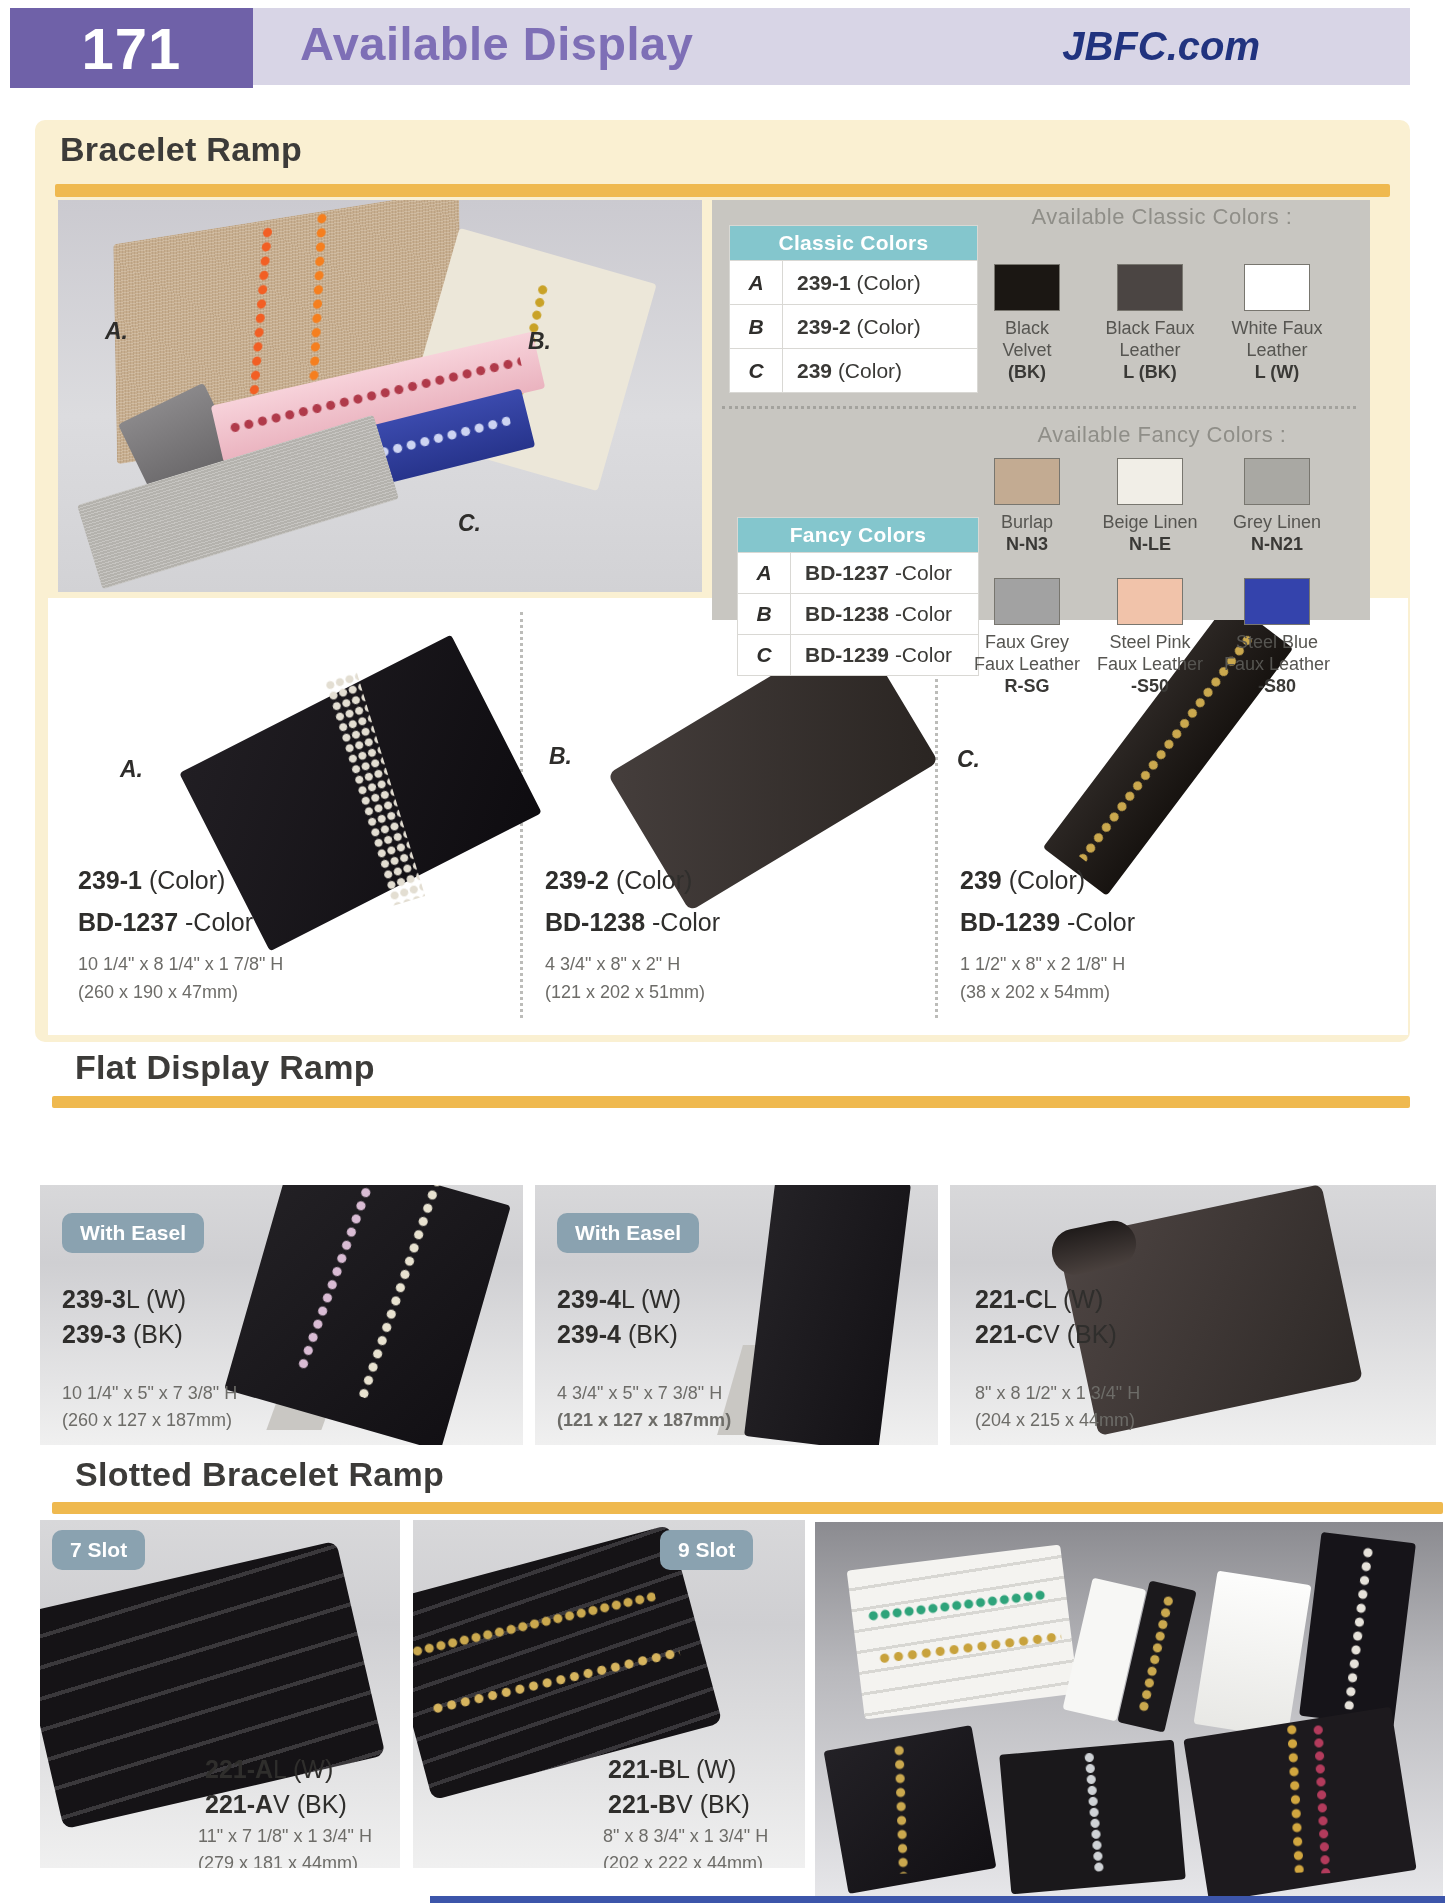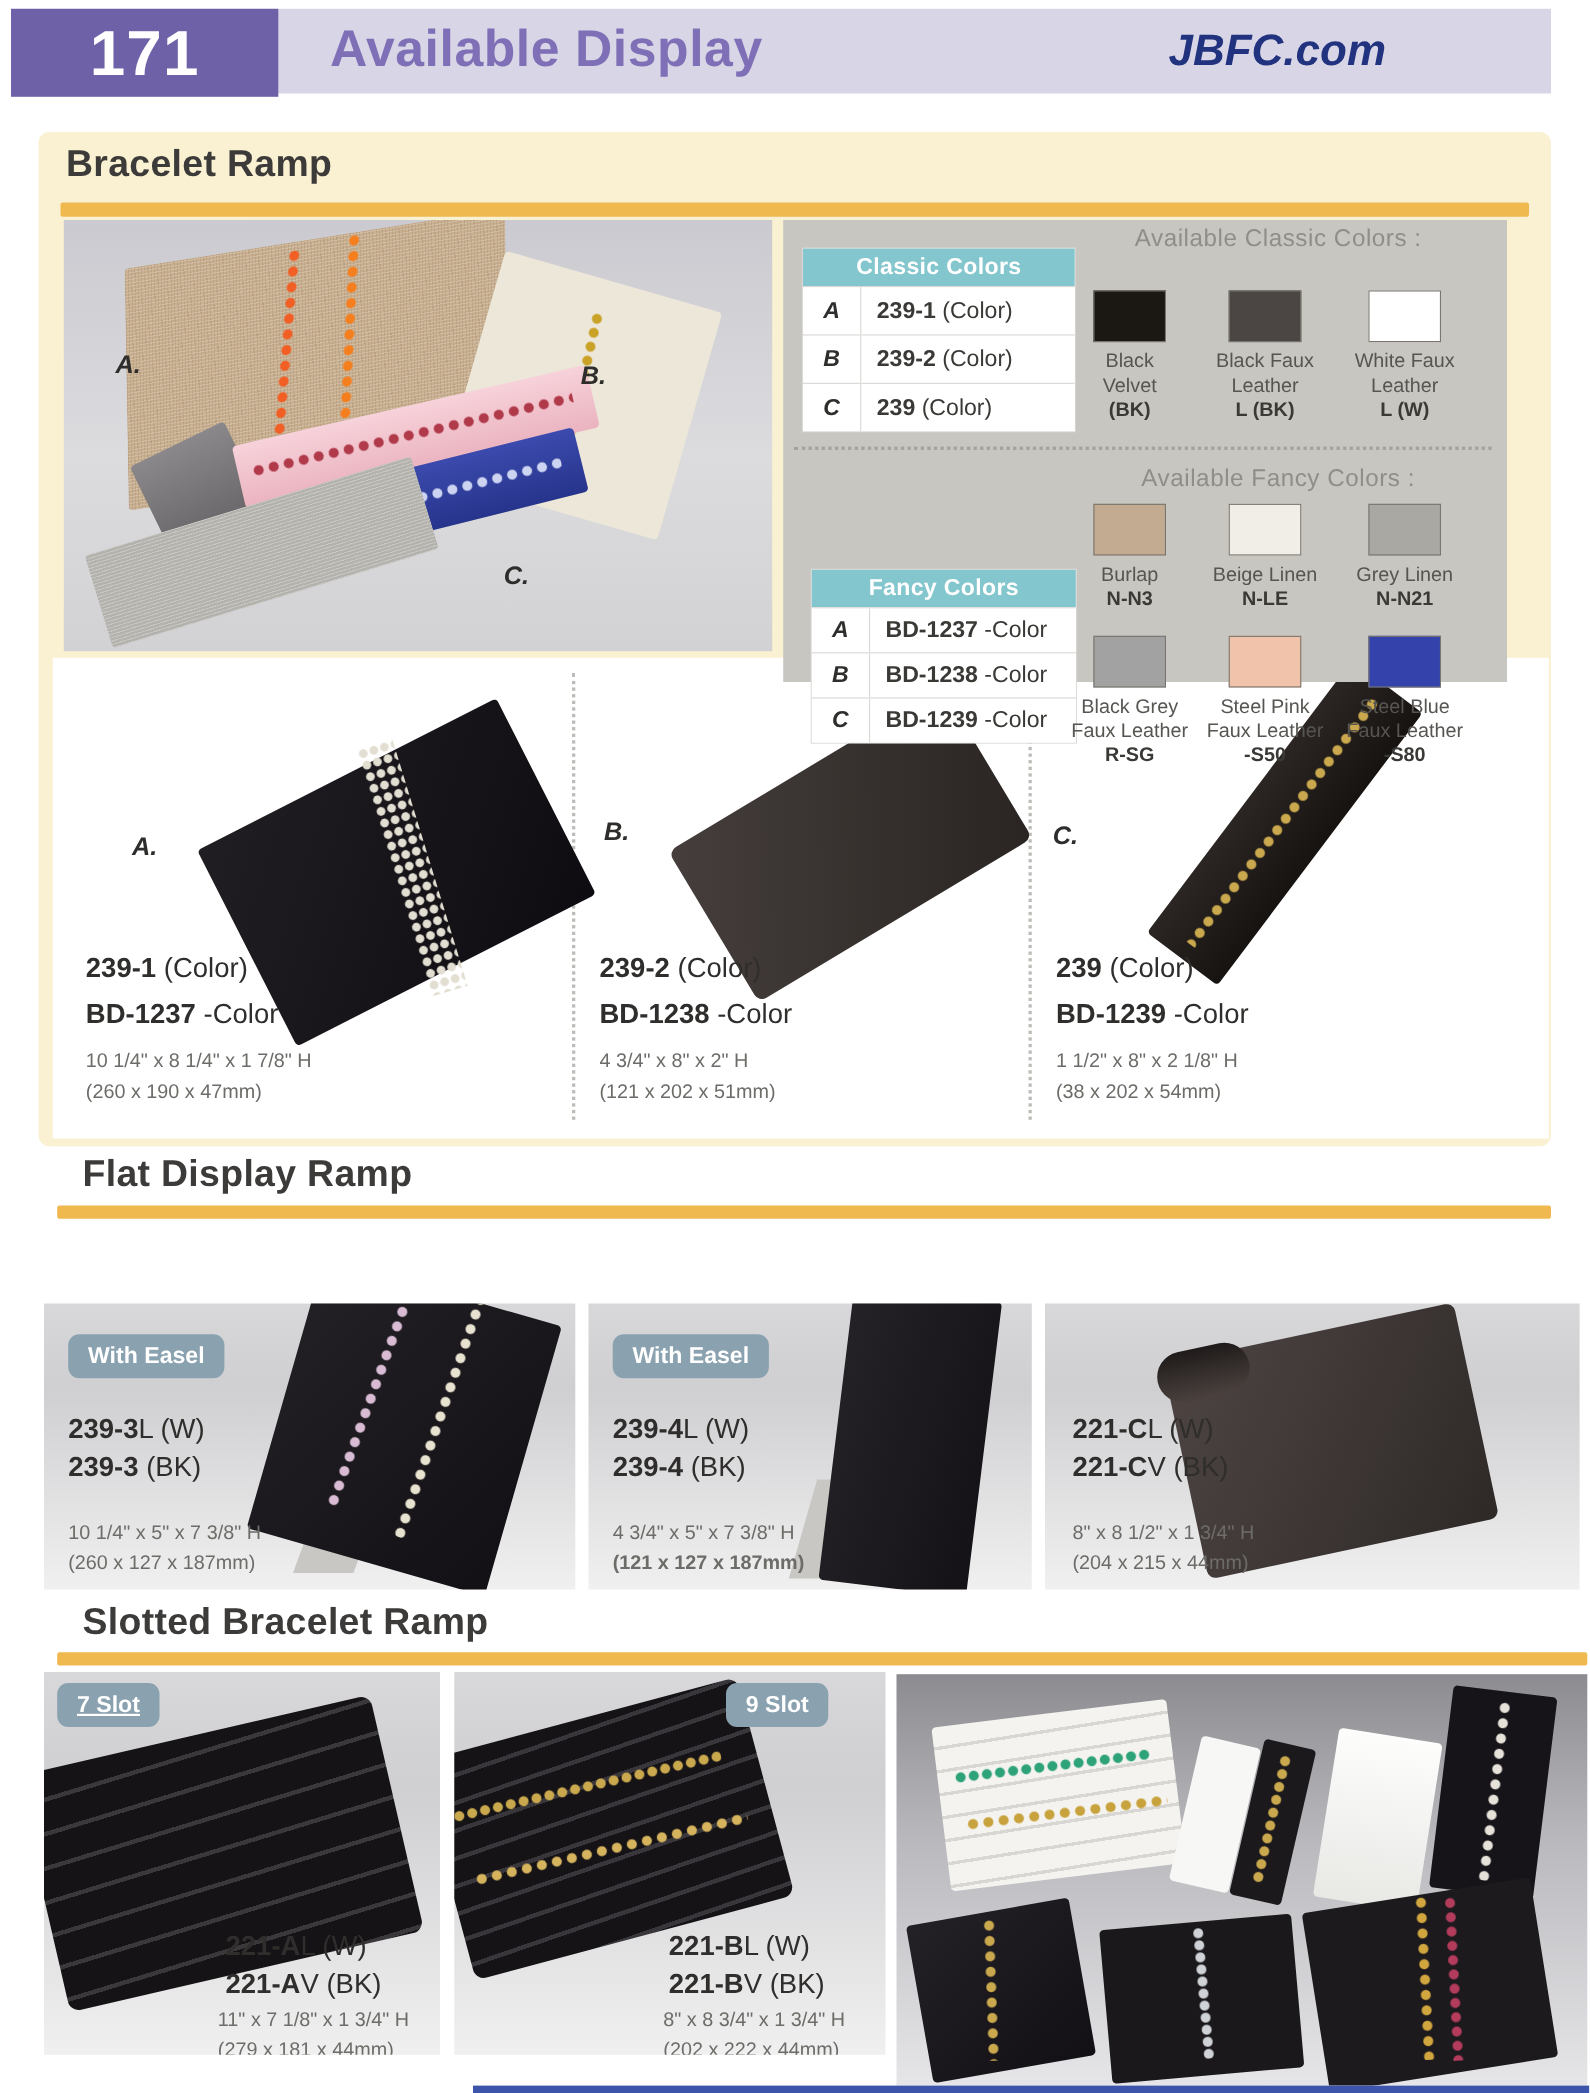--- a/index.html
+++ b/index.html
@@ -197,21 +197,21 @@
           <div class="tbl-val"><span class="b">BD-1238</span><span> -Color</span></div>
         </div>
         <div class="tbl-row" style="height:40px;">
           <div class="tbl-key">C</div>
           <div class="tbl-val"><span class="b">BD-1239</span><span> -Color</span></div>
         </div>
       </div>
 
       <div class="swatch" style="left:249px;top:378px;">
         <div class="sw-box" style="background: rgb(162, 162, 162);"></div>
-        <div class="sw-name">Black Grey</div>
+        <div class="sw-name">Faux Grey</div>
         <div class="sw-name">Faux Leather</div>
         <div class="sw-code">R-SG</div>
       </div>
       <div class="swatch" style="left:372px;top:378px;">
         <div class="sw-box" style="background: rgb(241, 195, 170);"></div>
         <div class="sw-name">Steel Pink</div>
         <div class="sw-name">Faux Leather</div>
         <div class="sw-code">-S50</div>
       </div>
       <div class="swatch" style="left:499px;top:378px;">
@@ -257,21 +257,21 @@
     <div class="codeline" style="left:25px;top:135px;"><span class="b">221-C</span><span>V (BK)</span></div>
     <div class="dims" style="left:25px;top:198px;">8" x 8 1/2" x 1 3/4" H</div>
     <div class="dims" style="left:25px;top:225px;">(204 x 215 x 44mm)</div>
   </div>
 
   <div class="h2 abs" style="left:75px;top:1455px;">Slotted Bracelet Ramp</div>
   <div class="goldbar abs" style="left:52px;top:1502px;width:1391px;height:12px;"></div>
 
   <div class="photo-light abs" style="left:40px;top:1520px;width:360px;height:348px;">
     <div class="ramp" style="left:-5px;top:55px;width:330px;height:220px;background:repeating-linear-gradient(176deg,#151316 0 26px,#3a383b 26px 30px);transform:rotate(-13deg);border-radius:10px;"></div>
-    <div class="badge" style="left:12px;top:10px;text-decoration:underline;">7 Slot</div>
+    <div class="badge" style="left:12px;top:10px;">7 Slot</div>
     <div class="codeline" style="left:165px;top:235px;"><span class="b">221-A</span><span>L (W)</span></div>
     <div class="codeline" style="left:165px;top:270px;"><span class="b">221-A</span><span>V (BK)</span></div>
     <div class="dims" style="left:158px;top:306px;">11" x 7 1/8" x 1 3/4" H</div>
     <div class="dims" style="left:158px;top:333px;">(279 x 181 x 44mm)</div>
   </div>
 
   <div class="photo-light abs" style="left:413px;top:1520px;width:392px;height:348px;">
     <div class="ramp" style="left:-12px;top:40px;width:300px;height:205px;background:repeating-linear-gradient(176deg,#151316 0 20px,#38363a 20px 24px);transform:rotate(-15deg);border-radius:10px;">
       <div class="strand-x" style="--c:#caa84e;left:18px;top:55px;width:250px;background-size:12px 12px;transform:rotate(2deg);"></div>
       <div class="strand-x" style="--c:#d6b45e;left:22px;top:115px;width:255px;transform:rotate(2deg);"></div>

